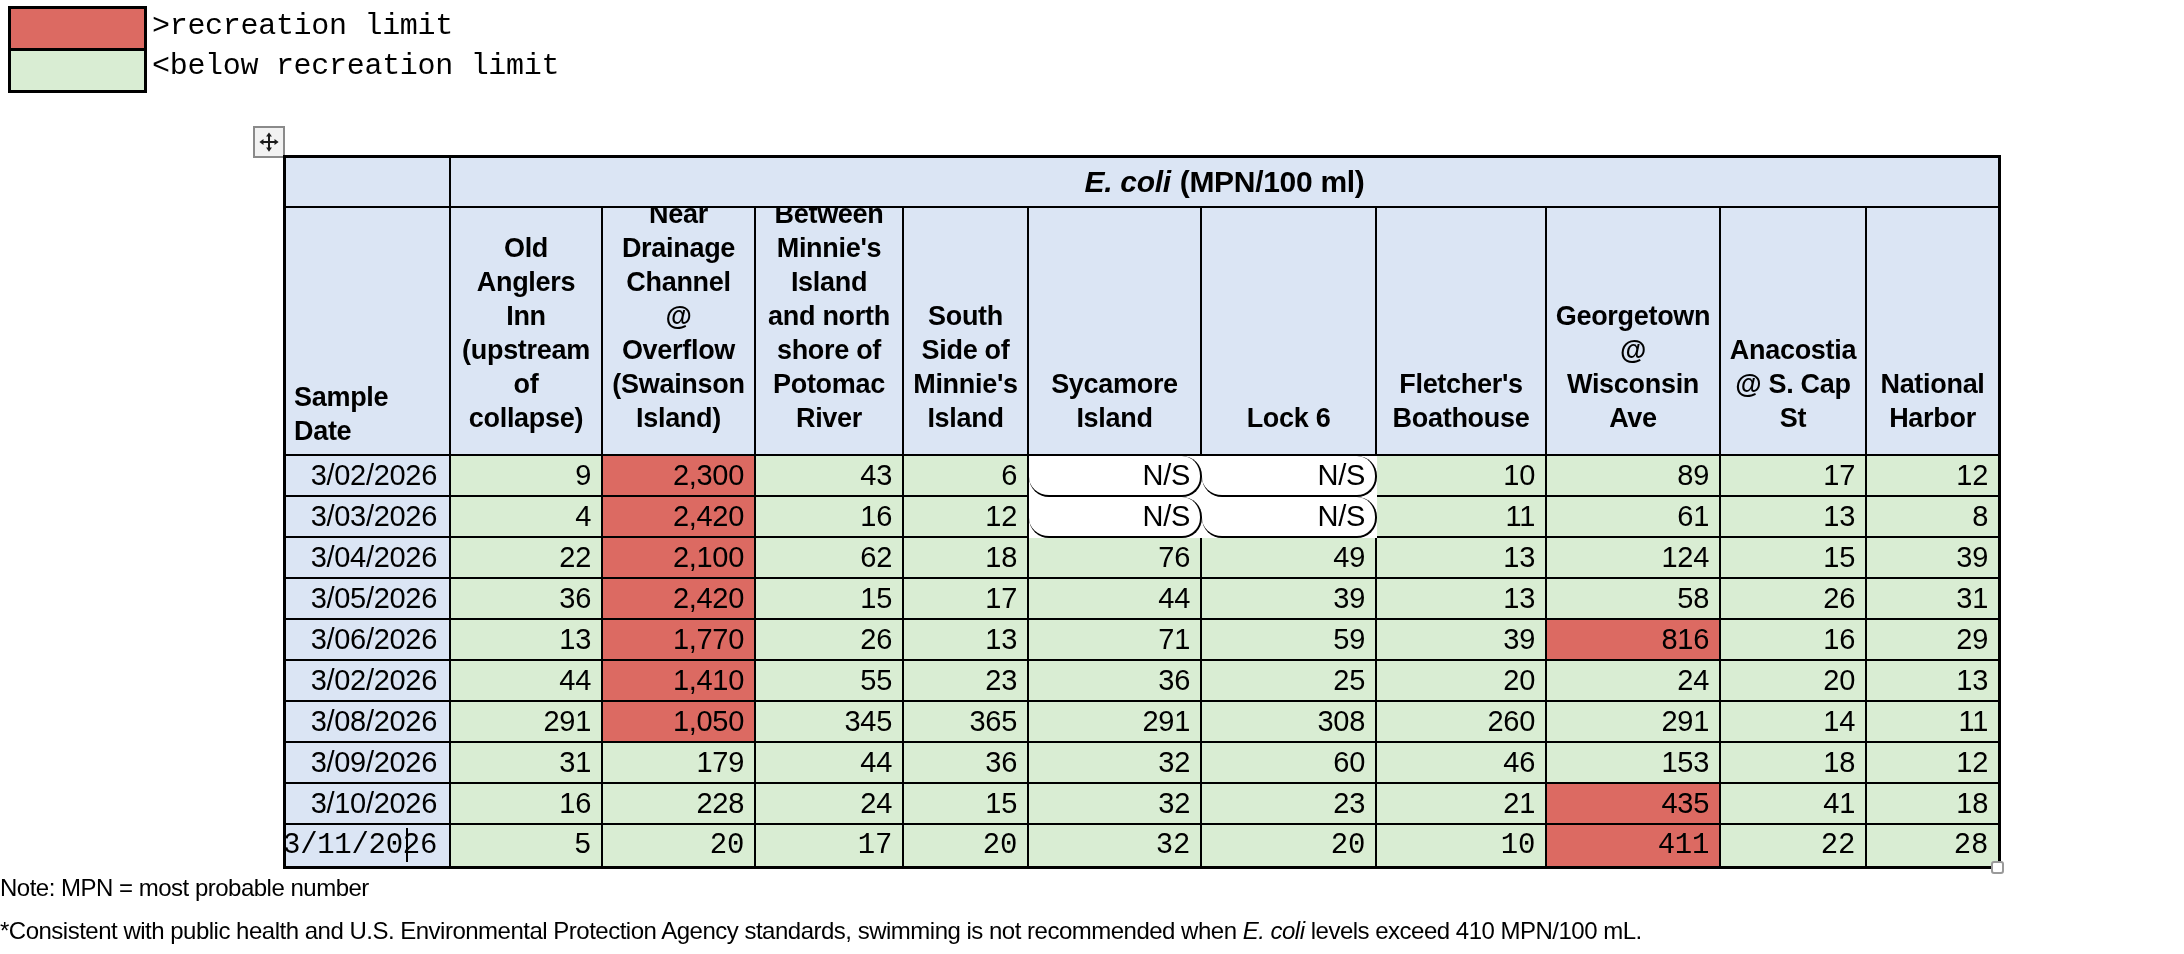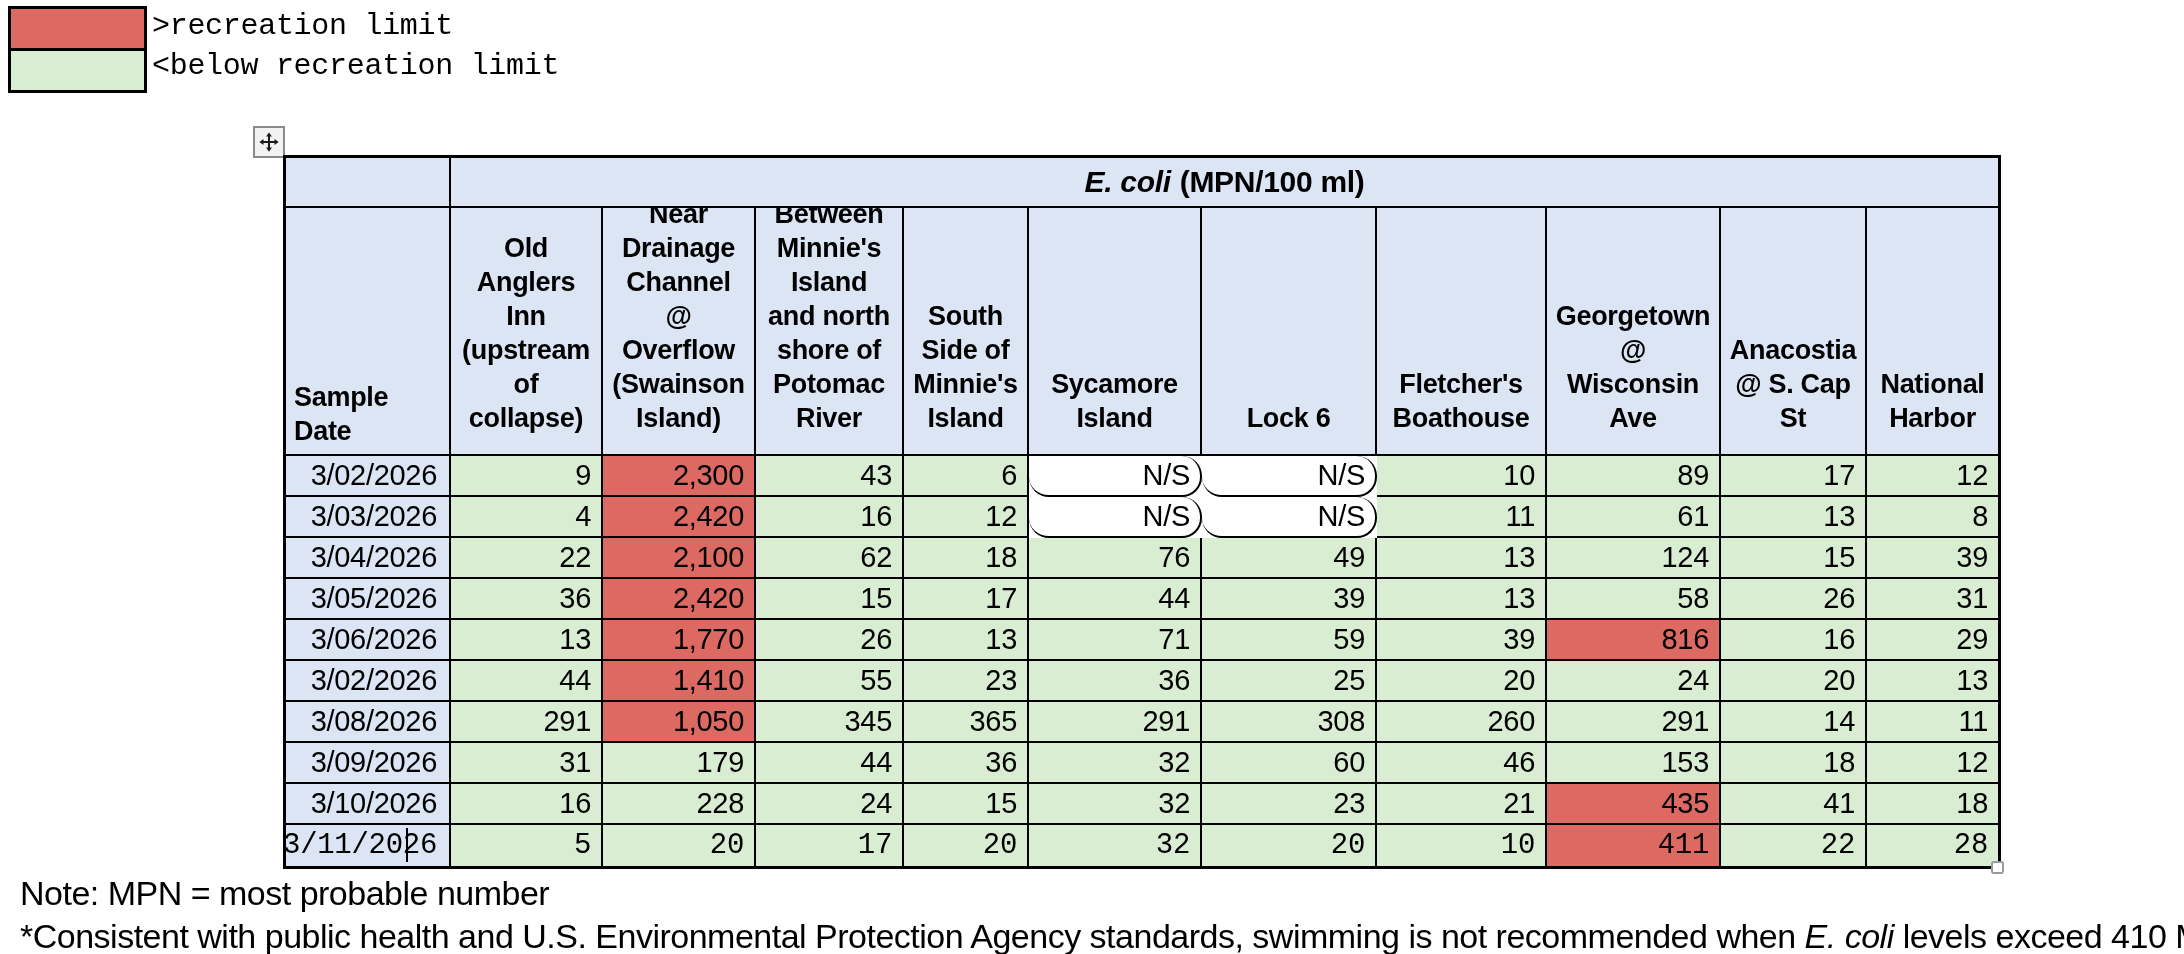--- a/index.html
+++ b/index.html
@@ -72,21 +72,21 @@
   .caret{
     position:absolute; right:41px; top:3px; width:2px; height:34px; background:#000;
   }
   
   .resize-handle{
     position:absolute; left:1991px; top:861px; width:13px; height:13px;
     background:#fff; border:2px solid #9a9a9a; border-radius:3px; box-sizing:border-box;
   }
   
   .note{
-    position:absolute; left:20px; font-size:34px; white-space:nowrap; letter-spacing:-0.5px;
+    position:absolute; left:0; font-size:24px; white-space:nowrap; letter-spacing:-0.5px;
   }
   .note.n1{top:874px;}
   .note.n2{top:917px;}
   .note .ital{font-style:italic;}
 </style>
 </head>
 <body>
 
 <div class="stage">
 

